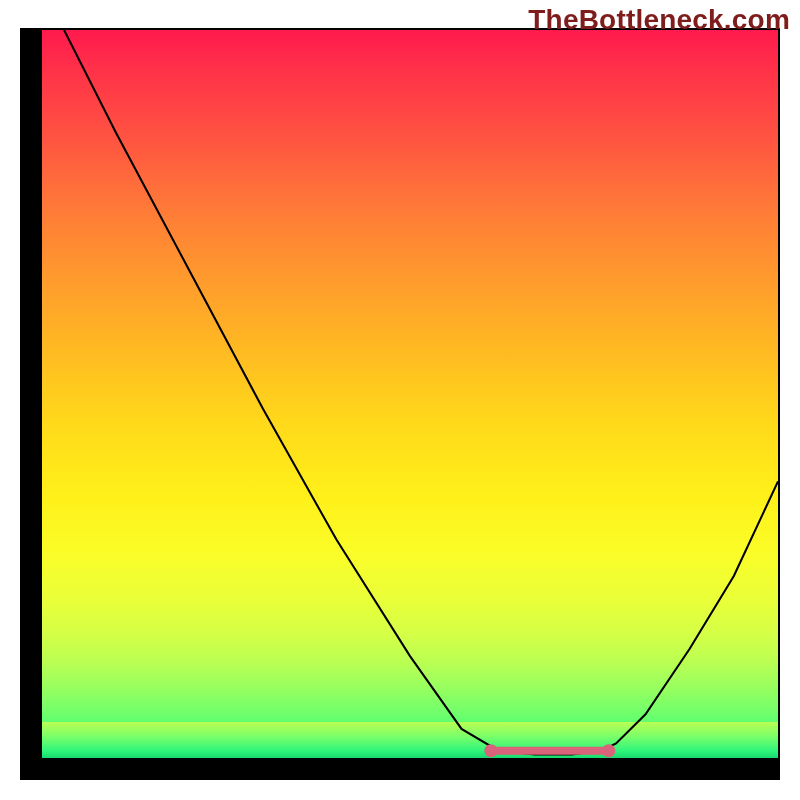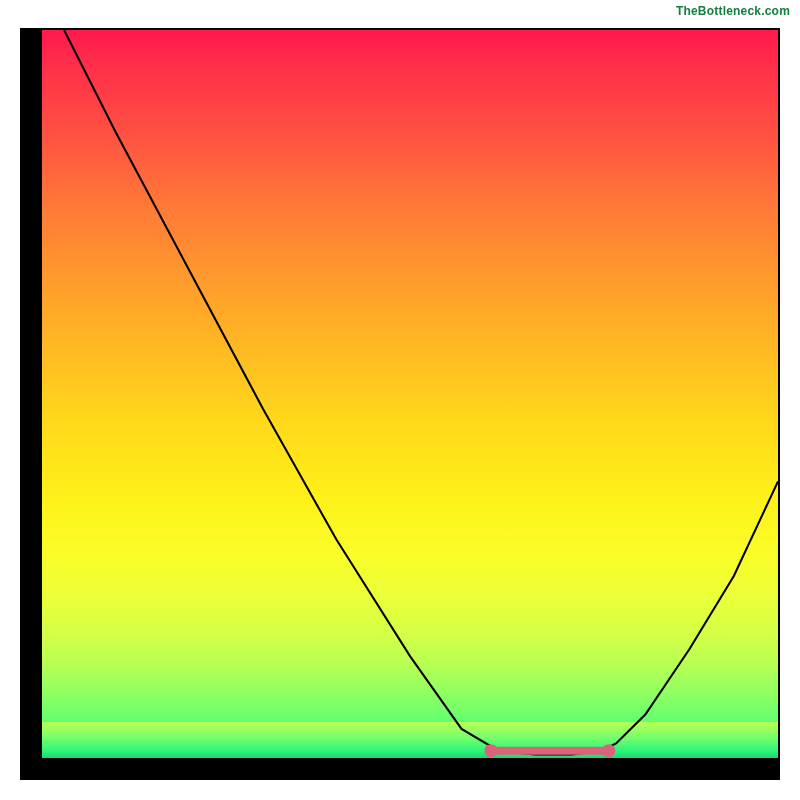--- a/index.html
+++ b/index.html
@@ -15,23 +15,23 @@
   .container {
     position: relative;
     width: 800px;
     height: 800px;
   }
 
   .watermark {
     position: absolute;
     top: 4px;
     right: 10px;
-    font-size: 12px;
+    font-size: 28px;
     font-weight: 600;
-    color: #15803d;
+    color: #7f1d1d;
     letter-spacing: 0.2px;
     z-index: 10;
   }
 
   .plot-frame {
     position: absolute;
     left: 20px;
     top: 28px;
     width: 760px;
     height: 752px;

